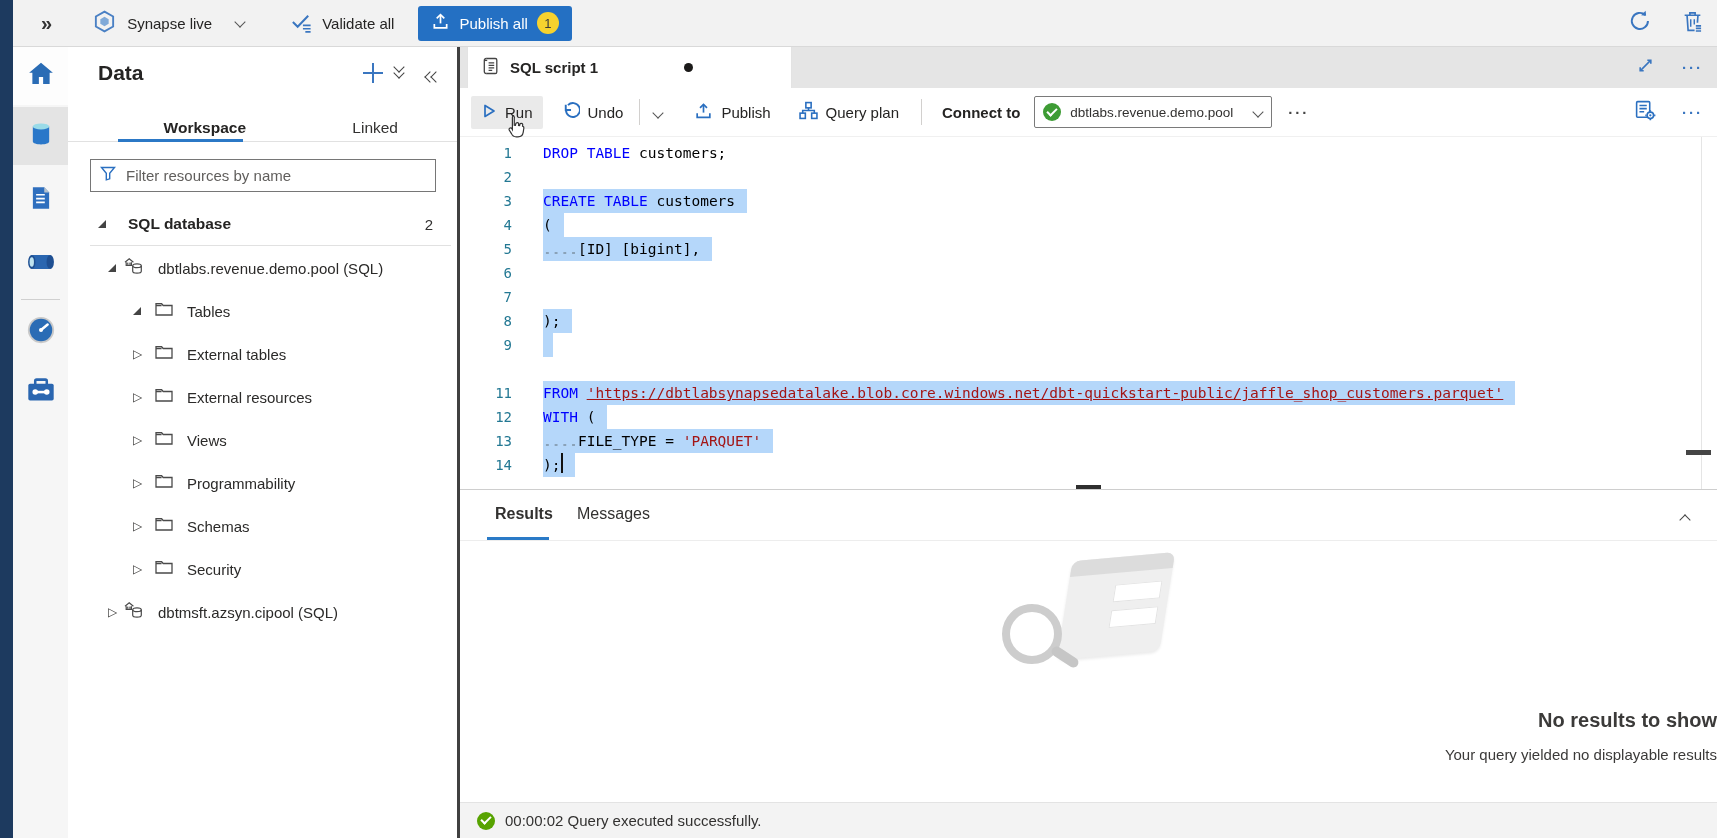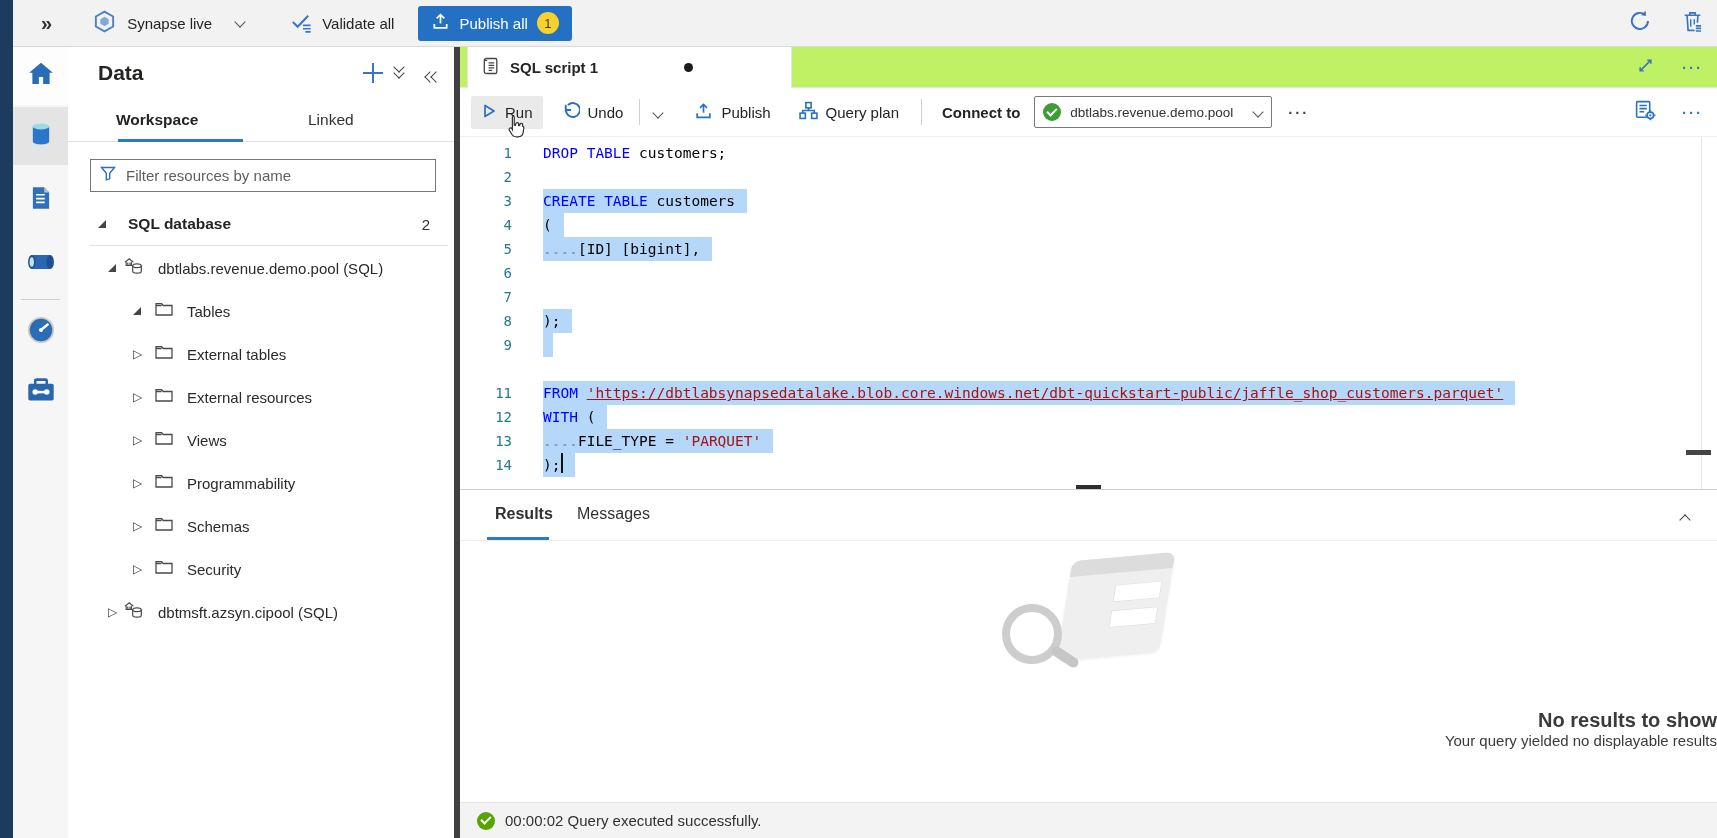--- a/index.html
+++ b/index.html
@@ -26,51 +26,51 @@
   .validate{display:flex;align-items:center;gap:9px;margin-left:46px;cursor:pointer}
   .validate span{font-size:15px;color:#252423}
   .publish-all{display:flex;align-items:center;gap:9px;margin-left:24px;height:35px;padding:0 13px;
                background:#2470c3;border-radius:3px;color:#fff;cursor:pointer}
   .publish-all .lbl{font-size:15px}
   .badge{width:22px;height:22px;border-radius:50%;background:#f7d22e;color:#3b3a39;font-size:13px;
          display:flex;align-items:center;justify-content:center}
   .topbar-right{margin-left:auto;display:flex;align-items:center;gap:30px;margin-right:14px}
 
   
-  .explorer{position:absolute;left:68px;top:47px;width:392px;height:791px;background:#fff;border-right:6px solid #404040;box-sizing:border-box}
+  .explorer{position:absolute;left:68px;top:47px;width:392px;height:791px;background:#fff;border-right:3px solid #404040;box-sizing:border-box}
   .exp-title{position:absolute;left:30px;top:14px;font-size:21px;font-weight:bold;color:#252423}
   .exp-plus{position:absolute;left:293px;top:14px;width:24px;height:24px;cursor:pointer}
   .exp-plus:before,.exp-plus:after{content:"";position:absolute;background:#3a76c0}
   .exp-plus:before{left:11px;top:2px;width:2px;height:20px}
   .exp-plus:after{left:2px;top:11px;width:20px;height:2px}
   .exp-dblchev{position:absolute;left:327px;top:16px;cursor:pointer}
   .exp-dblchev .chev{display:block;margin-bottom:-2px;border-color:#444}
   .exp-collapse{position:absolute;left:358px;top:20px;cursor:pointer}
   .exp-collapse .chev{border-color:#444;transform:rotate(135deg);margin-right:-2px}
   .exp-tabs{position:absolute;left:0;top:52px;width:100%;height:43px;border-bottom:1px solid #e1e1e1;box-sizing:border-box}
-  .exp-tab{position:absolute;top:0;height:42px;line-height:42px;font-size:15.5px;color:#323130;cursor:pointer;text-align:left}
+  .exp-tab{position:absolute;top:8px;height:42px;line-height:42px;font-size:15.5px;color:#323130;cursor:pointer;text-align:right}
   .exp-tab.active{font-weight:bold;color:#252423}
   .exp-underline{position:absolute;left:50px;top:40px;width:125px;height:3px;background:#2b78c6}
   .filter-box{position:absolute;left:22px;top:112px;width:346px;height:33px;border:1px solid #767676;background:#fff;
               display:flex;align-items:center;box-sizing:border-box}
   .filter-box input{border:none;outline:none;flex:1;font-size:15px;font-family:"Liberation Sans",sans-serif;color:#323130;margin-left:8px}
   .filter-box input::placeholder{color:#605e5c}
   .funnel{margin-left:9px}
   .tree{position:absolute;left:0;top:155px;width:100%}
   .trow{position:relative;height:43px;cursor:pointer}
   .trow .arr,.trow .ticon,.trow .tlabel,.trow .tcount{position:absolute;top:50%;transform:translateY(-50%)}
   .tri-exp{width:0;height:0;border-bottom:8px solid #444;border-left:8px solid transparent}
   .tri-col{font-size:12px;color:#3b3a39;line-height:1}
   .tlabel{font-size:15px;color:#2b2a29;white-space:nowrap}
   .trow.lvl1 .tlabel{font-size:15.5px;font-weight:bold;color:#252423}
   .tcount{right:24px;font-size:15px;color:#323130}
   .tsep{margin:0 6px 0 22px;border-top:1px solid #e1e1e1}
 
   
-  .tabrow{position:absolute;left:460px;top:47px;width:1257px;height:41px;background:#bef264;border-bottom:1px solid #e5e5e5;box-sizing:border-box}
+  .tabrow{position:absolute;left:460px;top:47px;width:1257px;height:41px;background:#e5e5e5;border-bottom:1px solid #e5e5e5;box-sizing:border-box}
   .doc-tab{position:absolute;left:7px;top:0;width:325px;height:41px;background:#fff;border-left:1px solid #e3e3e3;border-right:1px solid #e3e3e3;
            box-sizing:border-box;display:flex;align-items:center;cursor:pointer}
   .doc-tab .ticn{margin-left:13px}
   .doc-tab .ttitle{margin-left:11px;font-size:15px;font-weight:bold;color:#252423}
   .dirty-dot{position:absolute;left:216px;top:16px;width:9px;height:9px;border-radius:50%;background:#1b1a19}
   .tabrow-right{position:absolute;right:0;top:0;height:41px;display:flex;align-items:center;gap:28px;padding-right:14px}
   .dots{font-size:15px;letter-spacing:2px;color:#3a76c0;font-weight:bold;cursor:pointer;line-height:1}
 
   .toolbar{position:absolute;left:460px;top:88px;width:1257px;height:49px;background:#fff;border-bottom:1px solid #f0f0f0;
            display:flex;align-items:center;box-sizing:border-box}
@@ -121,21 +121,21 @@
   .illus{position:relative;width:190px;height:125px;margin:14px auto 0 auto}
   .illus .card{position:absolute;left:72px;top:0;width:100px;height:100px;background:#efefef;border-radius:8px;
                transform:rotate(9deg) skewY(-14deg);box-shadow:0 2px 3px rgba(0,0,0,.08)}
   .illus .card .topband{position:absolute;left:0;top:0;width:100%;height:16px;background:#dcdcdc;border-radius:8px 8px 0 0}
   .illus .card .row1,.illus .card .row2{position:absolute;left:46px;width:44px;height:16px;background:#fff;border:1px solid #e3e3e3}
   .illus .card .row1{top:28px}
   .illus .card .row2{top:54px}
   .illus .lens{position:absolute;left:8px;top:48px;width:44px;height:44px;border:8px solid #cdcdcd;border-radius:50%;background:rgba(255,255,255,.95)}
   .illus .handle{position:absolute;left:56px;top:96px;width:30px;height:10px;background:#c6c6c6;border-radius:5px;transform:rotate(33deg)}
   .empty-title{font-size:20px;font-weight:bold;color:#3b3a39;margin-top:28px}
-  .empty-sub{font-size:15px;color:#3b3a39;}
+  .empty-sub{font-size:15px;color:#3b3a39;margin-top:14px}
 
   
   .statusbar{position:absolute;left:460px;top:802px;width:1257px;height:36px;background:#f3f3f3;border-top:1px solid #e3e3e3;
              display:flex;align-items:center;box-sizing:border-box}
   .scheck{width:18px;height:18px;border-radius:50%;background:#57a300;position:relative;margin-left:17px;flex:none}
   .scheck:after{content:"";position:absolute;left:4px;top:4.5px;width:8px;height:4px;border-left:2px solid #fff;border-bottom:2px solid #fff;transform:rotate(-45deg)}
   .smsg{font-size:15px;color:#323130;margin-left:10px}
 
   .hand-cursor{position:absolute;left:505px;top:114px;z-index:50;pointer-events:none}
 </style>

